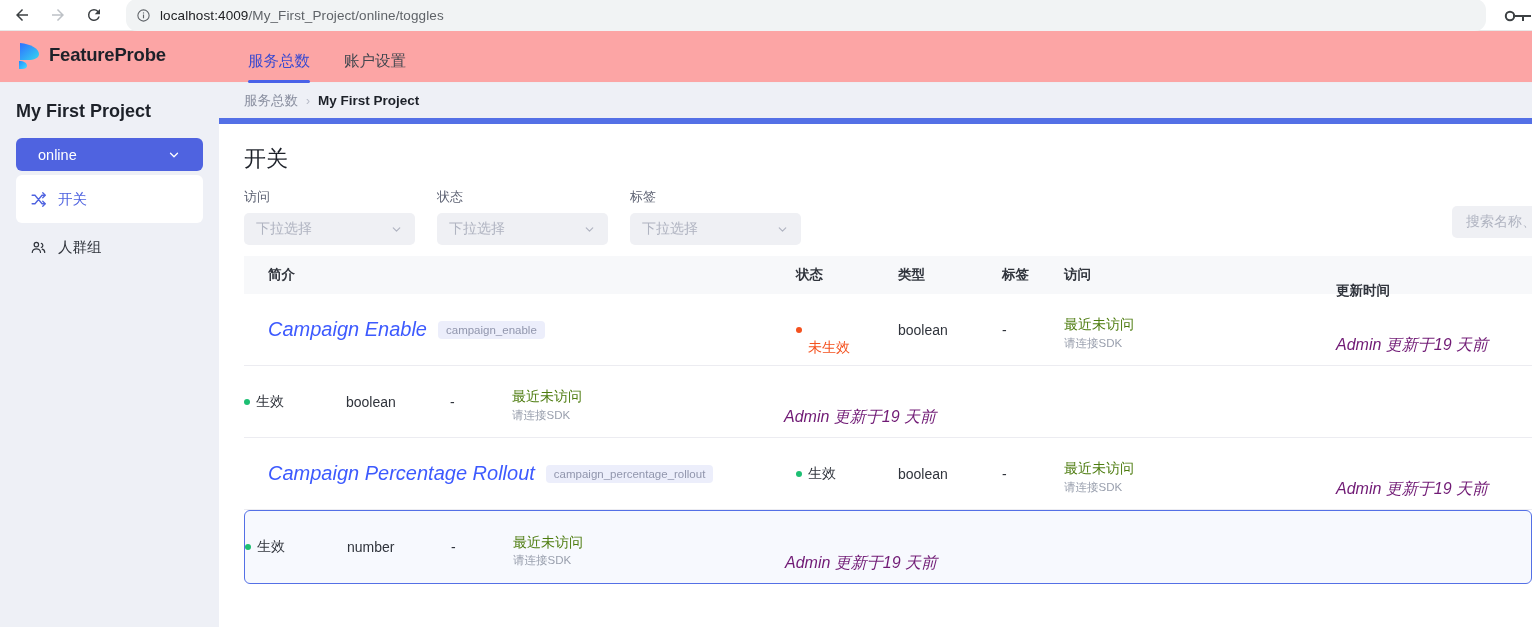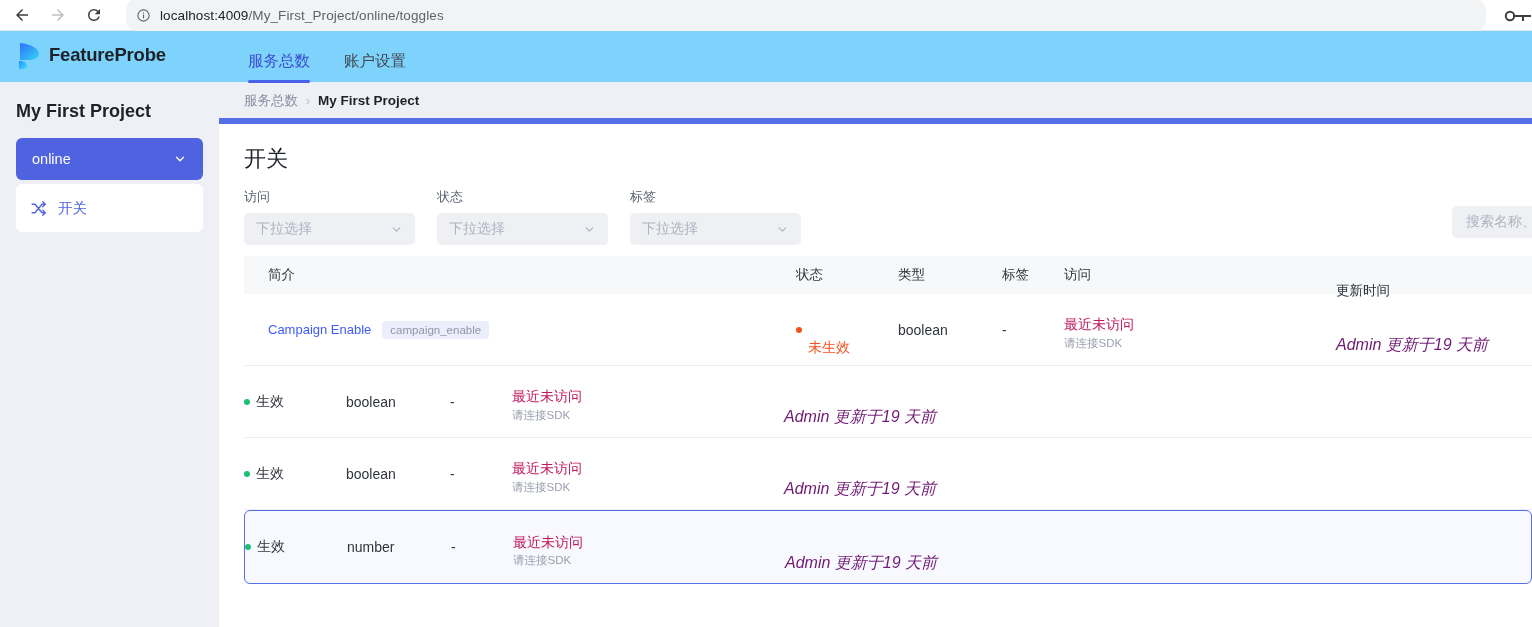--- a/index.html
+++ b/index.html
@@ -33,21 +33,21 @@
   .url-text .host { color: #202124; }
   .info-icon { margin-right: 9px; display: flex; }
   .key-icon {
     position: absolute; right: 0px; top: 8px; width: 30px; height: 16px;
     overflow: hidden;
   }
 
   
   .app-header {
     position: absolute; top: 31px; left: 0; width: 1532px; height: 52px;
-    background: #7dd3fc; border-bottom: 1px solid #eceef3;
+    background: #fca5a5; border-bottom: 1px solid #eceef3;
   }
   .logo-wrap {
     position: absolute; left: 16px; top: 9px;
     display: flex; align-items: center; gap: 7px;
   }
   .logo-text {
     font-size: 18.5px; font-weight: bold; color: #1d2129;
     letter-spacing: -.2px;
   }
   .top-tabs {
@@ -67,23 +67,23 @@
   
   .sidebar {
     position: absolute; left: 0; top: 83px; width: 219px; height: 544px;
     background: #eef0f6;
   }
   .project-title {
     margin: 18px 0 0 16px; font-size: 18px; font-weight: bold;
     color: #1d2129;
   }
   .env-select {
-    margin: 16px 16px 0 16px; height: 42px; background: #4f63e0;
+    margin: 16px 16px 0 16px; height: 33px; background: #4f63e0;
     border-radius: 6px; display: flex; align-items: center;
-    padding: 0 16px; cursor: pointer;
+    padding: 0 22px; cursor: pointer;
   }
   .env-select .label { color: #ffffff; font-size: 14.5px; flex: 1; }
   .nav-list { margin: 4px 16px 0 16px; }
   .nav-item {
     height: 48px; display: flex; align-items: center; gap: 11px;
     padding: 0 14px; font-size: 14.5px; color: #30343c; cursor: pointer;
   }
   .nav-item.active {
     background: #ffffff; border-radius: 6px; color: #4f63e0;
     font-weight: normal;
@@ -132,55 +132,55 @@
     display: flex; align-items: center; padding: 0 14px;
   }
   .search-box .ph { font-size: 14px; color: #b0b4c1; white-space: nowrap; }
 
   
   .table-wrap {
     position: absolute; top: 138px; left: 25px; width: 1288px;
   }
   .thead {
     display: flex; align-items: center; height: 38px;
-    background: #f7f8fa; font-size: 13.5px; font-weight: normal;
+    background: #f7f8fa; font-size: 13.5px; font-weight: bold;
     color: #30343c;
   }
   .trow {
     display: flex; align-items: center; height: 72px;
     border-bottom: 1px solid #ececf1; font-size: 14px;
     position: relative;
   }
   .trow.highlight {
     background: #f7f9fe; border: 1px solid #5470e6; border-radius: 6px;
     height: 74px;
   }
   .c-name  { width: 552px; padding-left: 24px; display: flex;
              align-items: center; gap: 11px; }
   .c-state { width: 102px; }
   .c-type  { width: 104px; }
   .c-tag   { width: 62px; }
   .c-visit { width: 272px; }
   .c-time  { width: 190px; margin-top: 32px; }
 
   .toggle-name {
-    color: #3d5afe; font-size: 13px; cursor: pointer;
+    color: #3d5afe; font-size: 20px; cursor: pointer; font-style: italic;
   }
   .trow.highlight .toggle-name { color: #4b63ea; }
   .key-badge {
     background: #eceefb; color: #9196ad; font-size: 11.5px;
     padding: 3px 8px; border-radius: 4px; white-space: nowrap;
   }
   .state-cell { display: flex; align-items: center; gap: 6px; }
   .dot { width: 6px; height: 6px; border-radius: 50%; }
   .state-on  { color: #30343c; }
   .state-off { color: #f4511e; margin-top: 36px; }
   .type-cell { color: #30343c; }
   .tag-cell  { color: #30343c; }
-  .visit-main { color: #be185d; font-size: 14px; line-height: 1.25; margin-top: 8px; }
+  .visit-main { color: #4d7c0f; font-size: 14px; line-height: 1.25; margin-top: 8px; }
   .visit-sub  { color: #9aa0ae; font-size: 11.5px; margin-top: 2px; }
   .time-cell  { color: #701a75; font-size: 16px; white-space: nowrap; font-style: italic; }
   svg { flex-shrink: 0; }
 </style>
 </head>
 <body>
 
 <div class="browser-bar">
   <div class="nav-btn">
     <svg width="18" height="18" viewBox="0 0 24 24">
@@ -249,20 +249,29 @@
     </svg>
   </div>
   <div class="nav-list">
     <div class="nav-item active">
       <svg width="17" height="17" viewBox="0 0 24 24">
         <path d="M3 6h4l10 12h4M3 18h4l10-12h4" fill="none" stroke="#4f63e0" stroke-width="1.9" stroke-linecap="round"></path>
         <path d="M18 2.5L21.5 6 18 9.5M18 14.5L21.5 18 18 21.5" fill="none" stroke="#4f63e0" stroke-width="1.9" stroke-linecap="round" stroke-linejoin="round"></path>
       </svg>
       <span>开关</span>
     </div>
+    <div class="nav-item plain">
+      <svg width="17" height="17" viewBox="0 0 24 24">
+        <circle cx="9" cy="8" r="3.1" fill="none" stroke="#30343c" stroke-width="1.7"></circle>
+        <path d="M3.2 19c0-3.2 2.6-5.2 5.8-5.2s5.8 2 5.8 5.2" fill="none" stroke="#30343c" stroke-width="1.7" stroke-linecap="round"></path>
+        <path d="M16 6.2a2.9 2.9 0 0 1 0 5.6" fill="none" stroke="#30343c" stroke-width="1.7" stroke-linecap="round"></path>
+        <path d="M17.2 14.2c2.2.5 3.6 2.2 3.6 4.8" fill="none" stroke="#30343c" stroke-width="1.7" stroke-linecap="round"></path>
+      </svg>
+      <span>人群组</span>
+    </div>
   </div>
 </div>
 
 <div class="breadcrumb">
   <span class="bc-link">服务总数</span>
   <span class="bc-sep">›</span>
   <span class="bc-current">My First Project</span>
 </div>
 
 <div class="content-card">
@@ -341,20 +350,24 @@
           </div>
           <div class="c-type type-cell">boolean</div>
           <div class="c-tag tag-cell">-</div>
           <div class="c-visit">
             <div class="visit-main">最近未访问</div>
             <div class="visit-sub">请连接SDK</div>
           </div>
           <div class="c-time time-cell">Admin 更新于19 天前</div>
         </div>
         <div class="trow">
+          <div class="c-name">
+            <span class="toggle-name">Campaign Percentage Rollout</span>
+            <span class="key-badge">campaign_percentage_rollout</span>
+          </div>
           <div class="c-state">
             <span class="state-cell">
               <span class="dot" style="background: rgb(29, 191, 115);"></span>
               <span class="state-on">生效</span>
             </span>
           </div>
           <div class="c-type type-cell">boolean</div>
           <div class="c-tag tag-cell">-</div>
           <div class="c-visit">
             <div class="visit-main">最近未访问</div>

